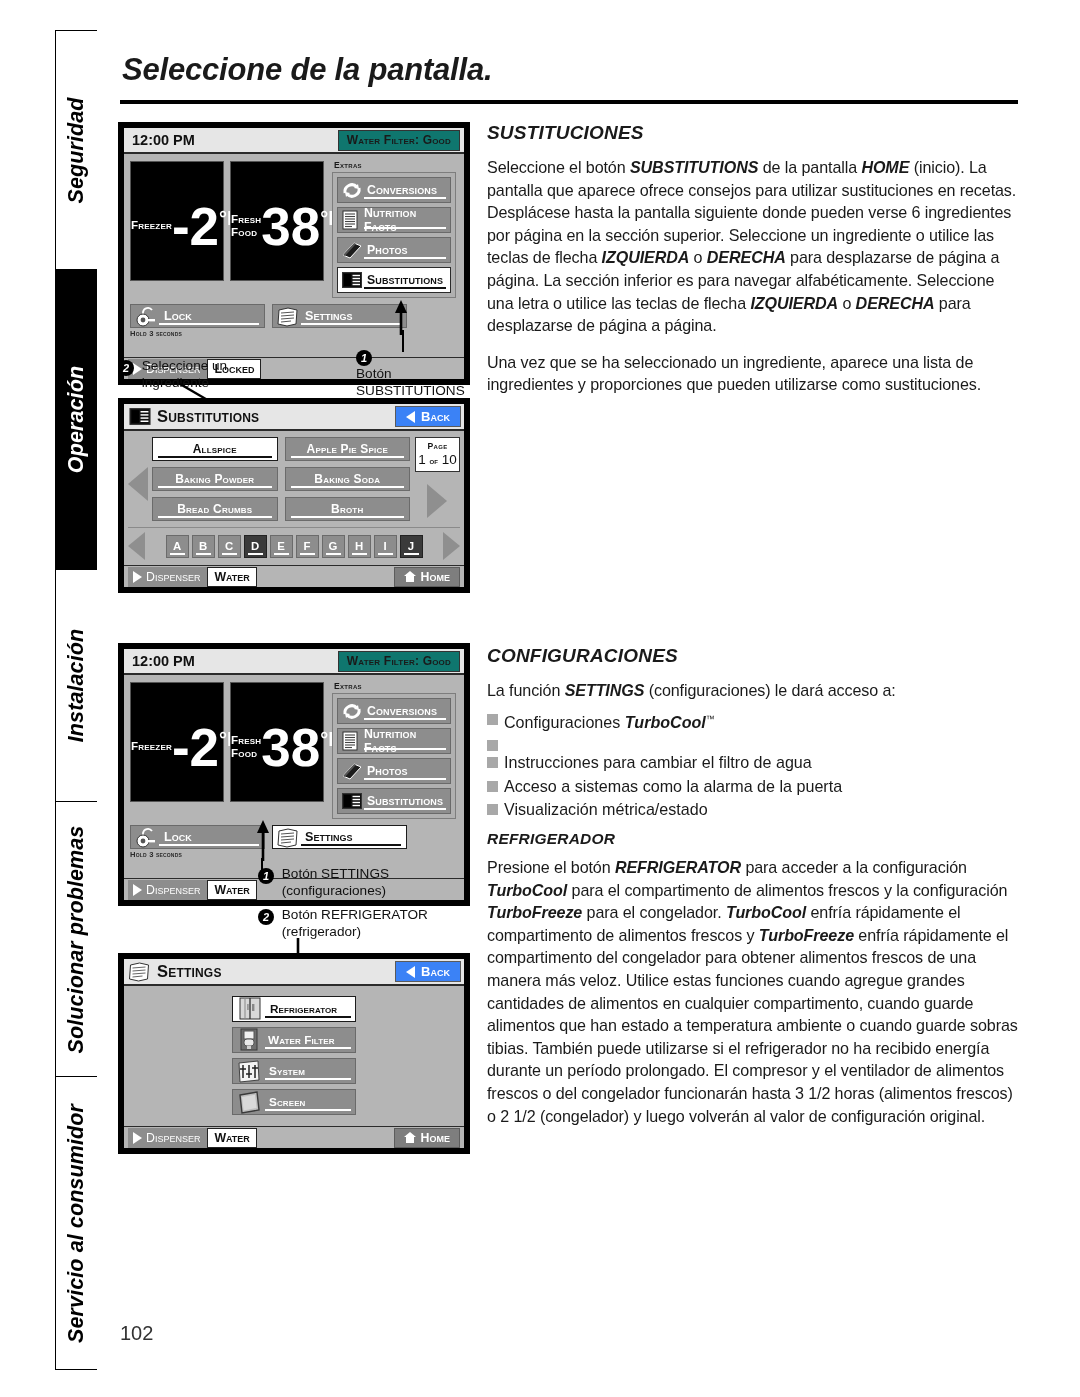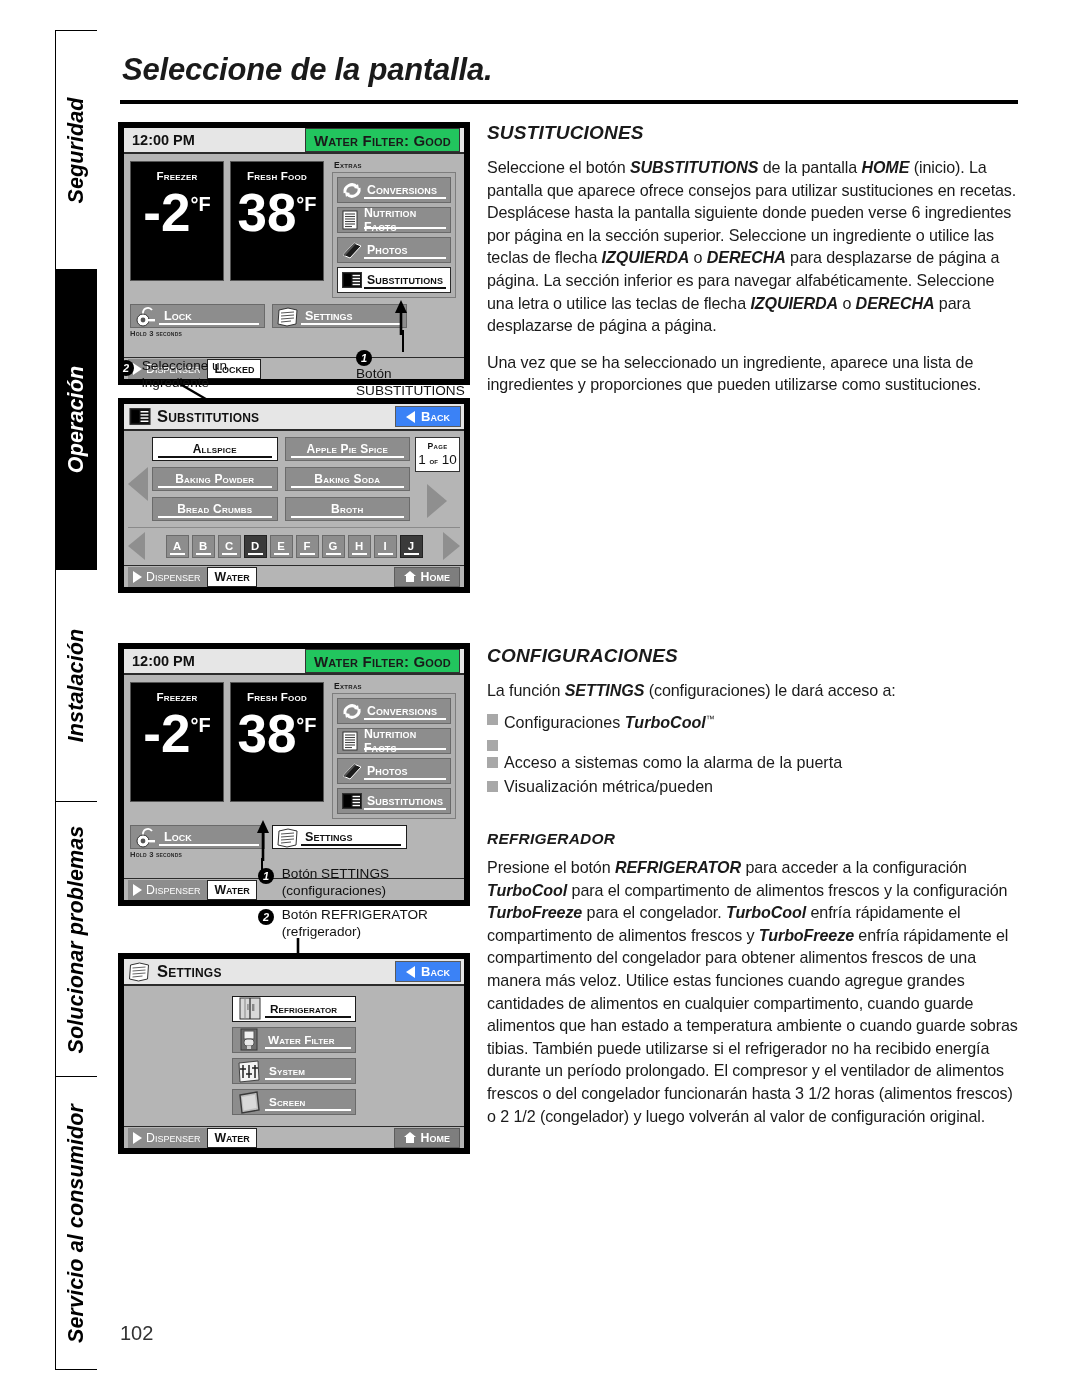--- a/index.html
+++ b/index.html
@@ -95,33 +95,33 @@
     font-family: "Liberation Sans", sans-serif;
   }
   .lcd-top {
     height: 26px; background: #e6e6e6;
     border-bottom: 2px solid #2b2b2b;
     display: flex; align-items: center; justify-content: space-between;
     padding: 0 4px 0 8px;
   }
   .lcd-clock { font-size: 14.5px; font-weight: bold; color: #111; }
   .wf-pill {
-    background: #22c55e; border: 1.4px solid #333;
-    font-size: 15px; font-weight: bold;
+    background: #0f766e; border: 1.4px solid #333;
+    font-size: 12px; font-weight: bold;
     padding: 2.5px 8px 2.5px 8px;
     letter-spacing: 0.2px;
   }
   .sc-on { font-variant: small-caps; }
 
   
   .home-body { padding: 7px 6px 4px 6px; display: flex; gap: 6px; }
   .temp-box {
     width: 94px; height: 120px; background: #000;
     border: 1.5px solid #555; color: #fff;
-    display: flex; flex-direction: column; align-items: center;
+    display: flex; flex-direction: row; align-items: center;
     padding-top: 7px;
   }
   .temp-label {
     font-size: 11.6px; font-weight: bold; letter-spacing: 0.2px;
     font-variant: small-caps;
   }
   .temp-val {
     font-size: 53px; font-weight: bold; line-height: 0.98;
     margin-top: 5px; display: flex; align-items: flex-start;
   }
@@ -834,25 +834,29 @@
   <div id="conf-bullets">
       <div class="bullet-row">
         <span class="bullet-sq"></span>
         <span>Configuraciones <b>TurboCool</b><sup class="tm">™</sup></span>
       </div>
       <div class="bullet-row">
         <span class="bullet-sq"></span>
       </div>
       <div class="bullet-row">
         <span class="bullet-sq"></span>
-        <span>Acceso a sistemas como la alarma de la puerta</span>
+        <span>Instrucciones para cambiar el filtro de agua</span>
       </div>
       <div class="bullet-row">
         <span class="bullet-sq"></span>
-        <span>Visualización métrica/pueden</span>
+        <span>Acceso a sistemas como la alarma de la puerta</span>
+      </div>
+      <div class="bullet-row">
+        <span class="bullet-sq"></span>
+        <span>Visualización métrica/estado</span>
       </div>
     </div>
 </div>
 
 <div class="rcol" style="top:830px;">
   <div class="sub-head">REFRIGERADOR</div>
   <p class="para" id="refr-p1">Presione el botón <span class="bi">REFRIGERATOR</span> para acceder a la configuración <span class="bi">TurboCool</span> para el compartimento de alimentos frescos y la configuración <span class="bi">TurboFreeze</span> para el congelador.  <span class="bi">TurboCool</span> enfría rápidamente el compartimento de alimentos frescos y <span class="bi">TurboFreeze</span> enfría rápidamente el compartimento del congelador para obtener alimentos frescos de una manera más veloz.  Utilice estas funciones cuando agregue grandes cantidades de alimentos en cualquier compartimento, cuando guarde alimentos que han estado a temperatura ambiente o cuando guarde sobras tibias. También puede utilizarse si el refrigerador no ha recibido energía durante un período prolongado.  El compresor y el ventilador de alimentos frescos o del congelador funcionarán hasta 3 1/2 horas (alimentos frescos) o 2 1/2 (congelador) y luego volverán al valor de configuración original.</p>
 </div>
 
 </body></html>

